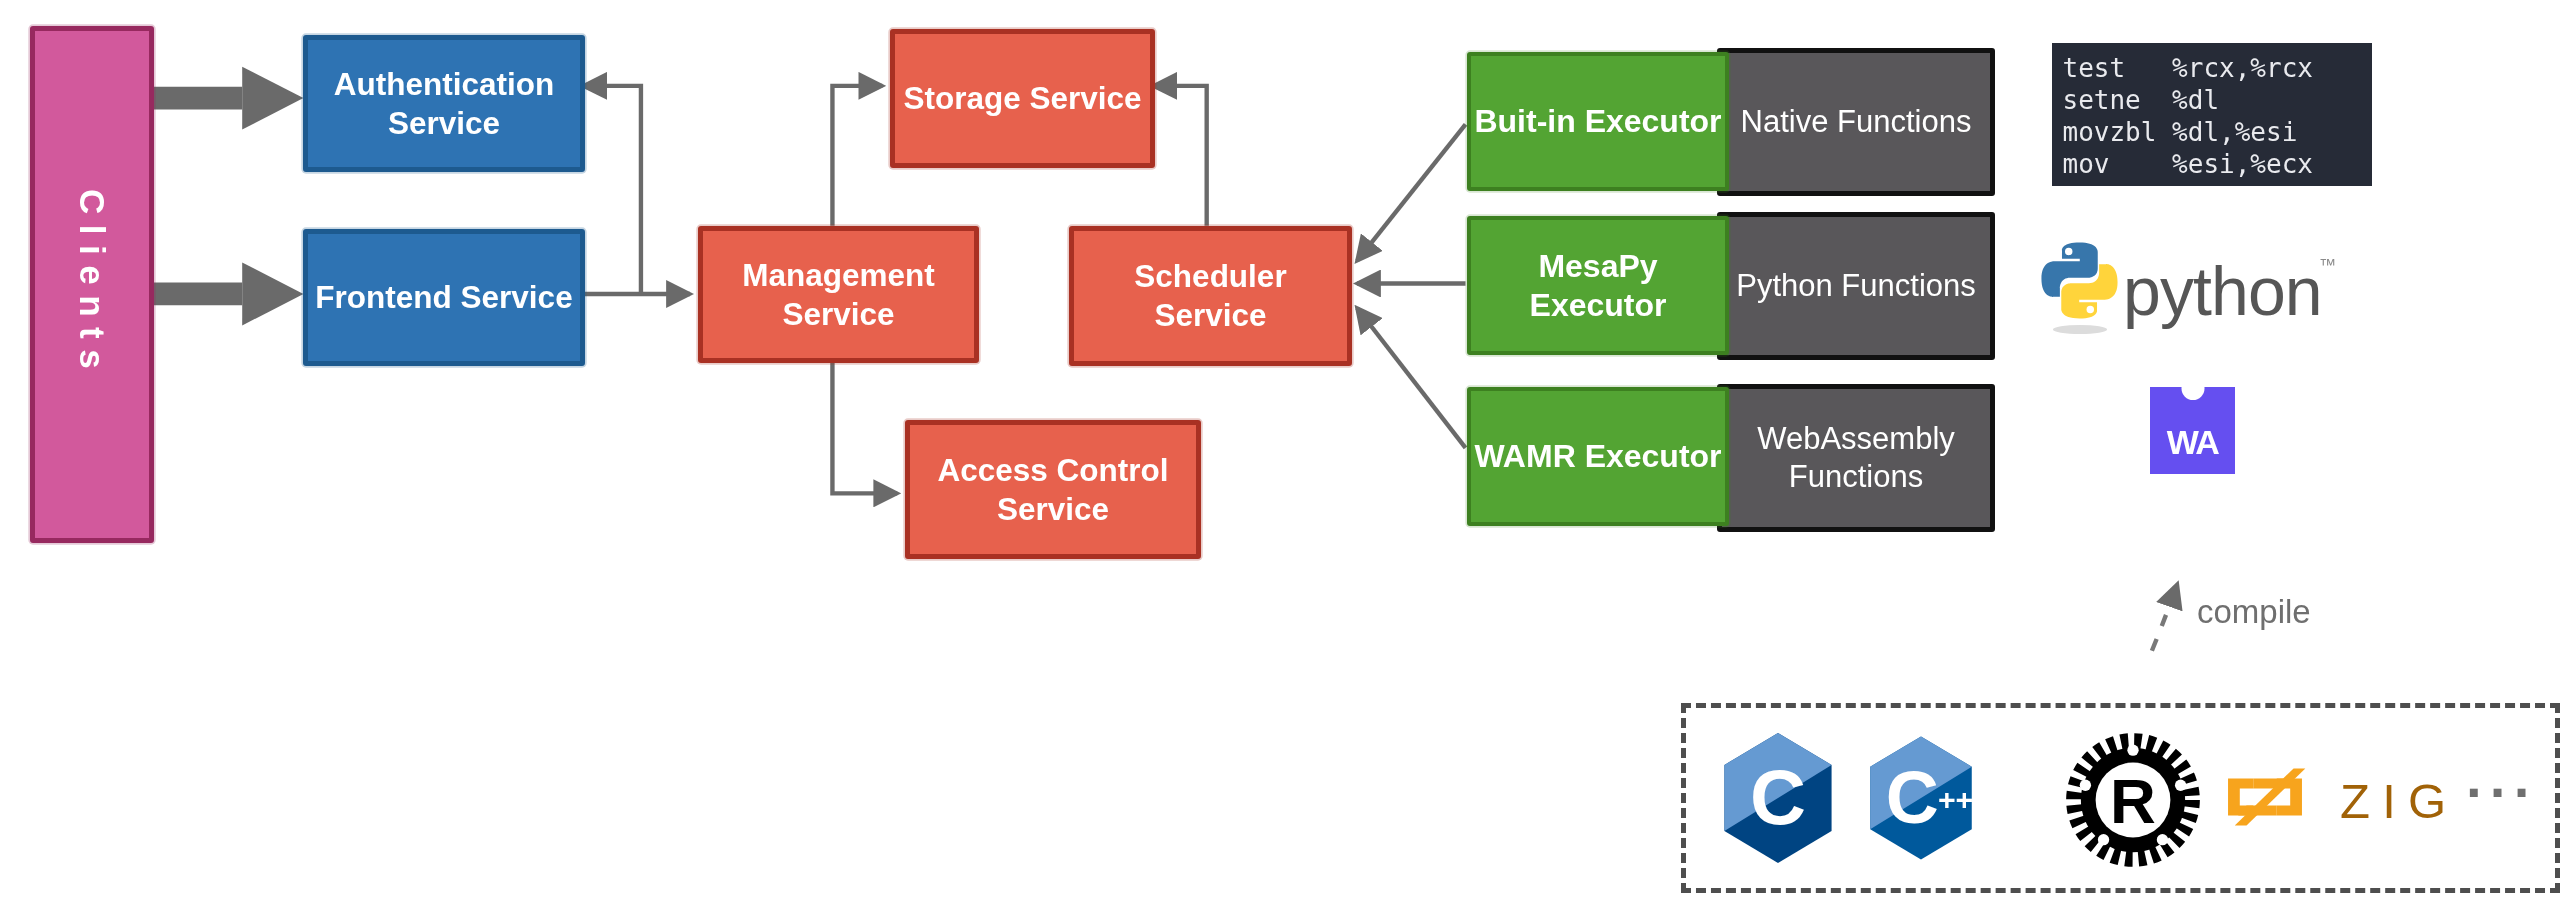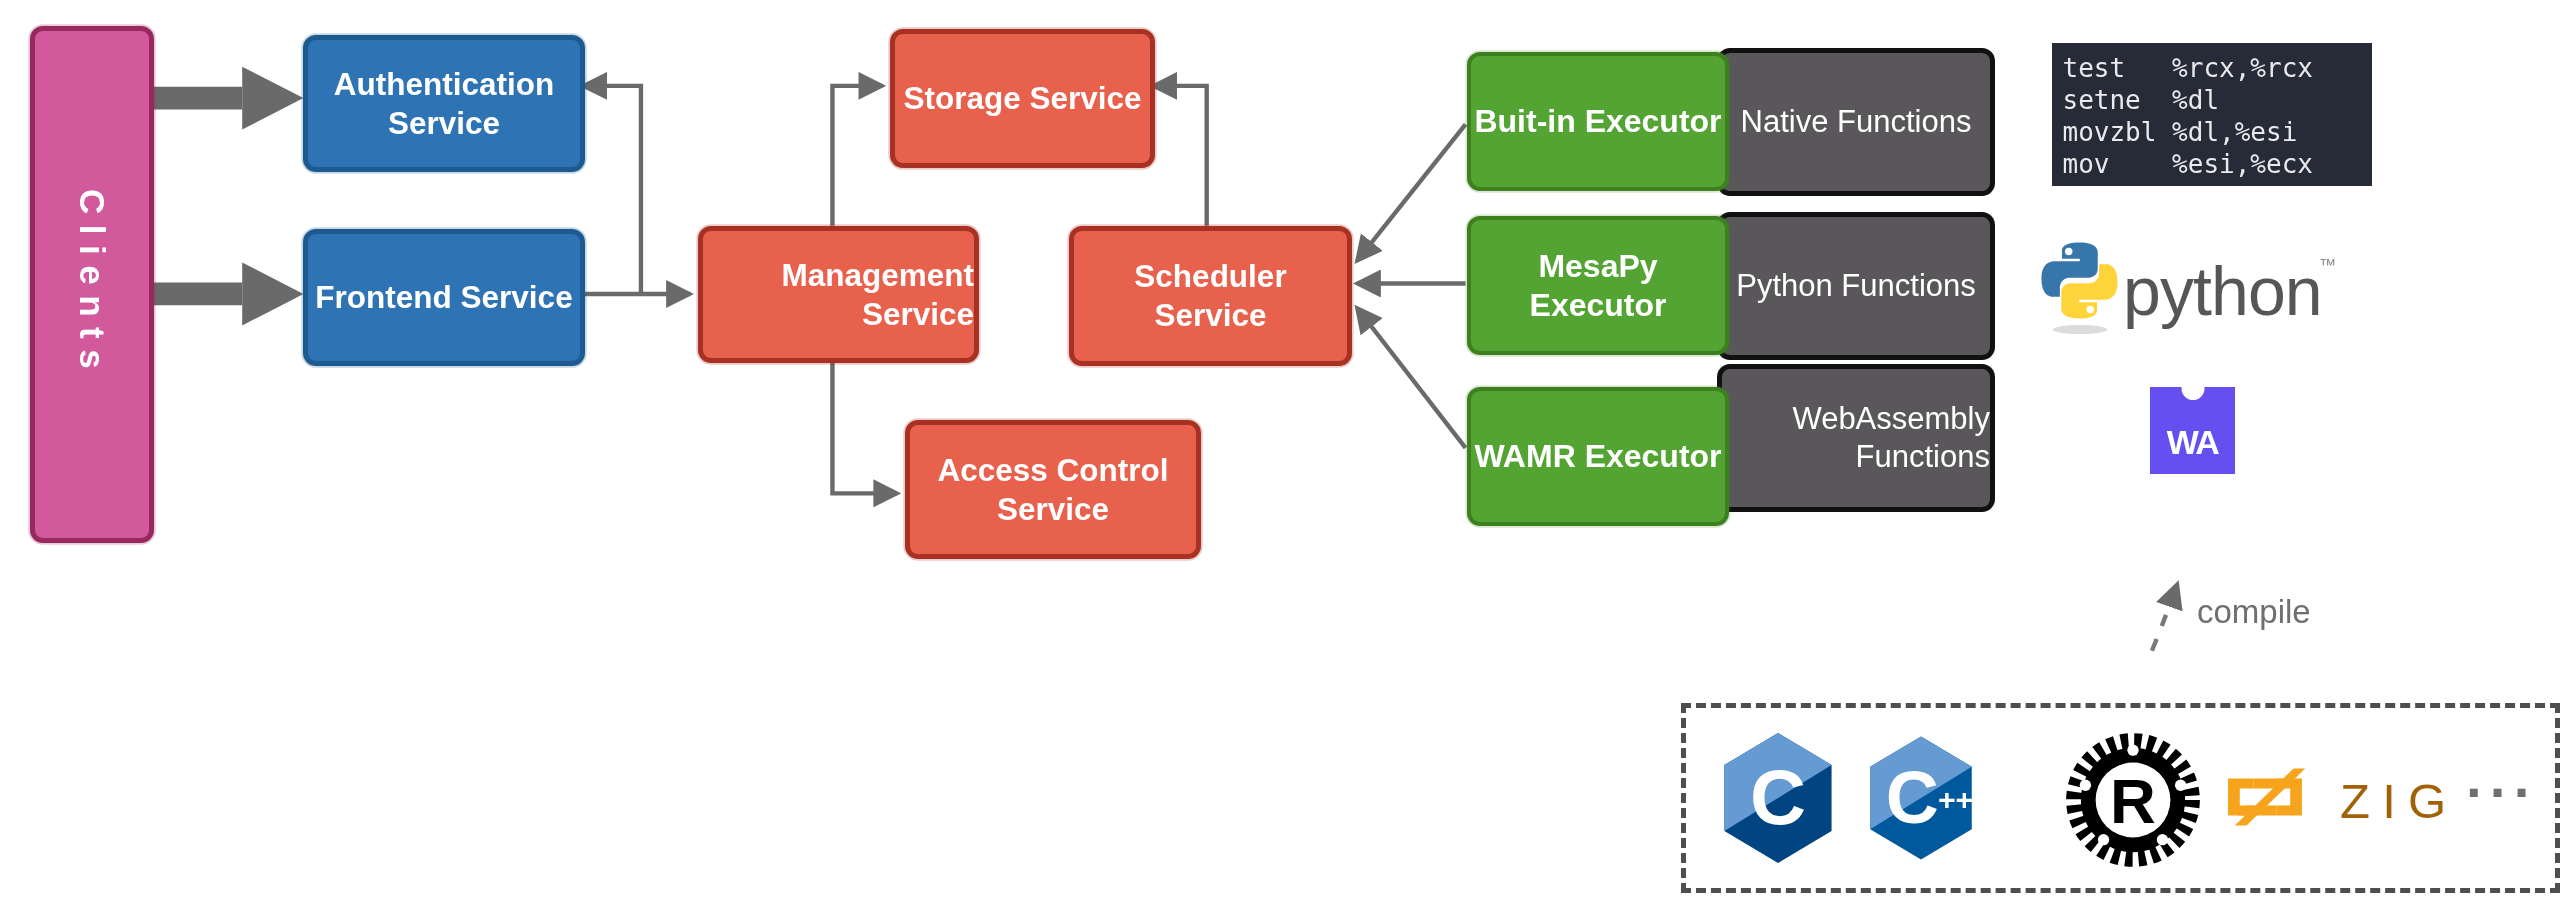--- a/index.html
+++ b/index.html
@@ -1,20 +1,20 @@
 <!DOCTYPE html>
 <html style="font-size:14px"><head>
 <meta charset="utf-8">
 <style>
   html,body{margin:0;padding:0;background:#ffffff;}
   body{font-family:"Liberation Sans", sans-serif;}
   #stage{position:relative;width:2576px;height:915px;background:#ffffff;overflow:hidden;}
   #wires{position:absolute;left:0;top:0;z-index:1;}
   .box{position:absolute;display:flex;align-items:center;justify-content:center;text-align:center;
-       color:#ffffff;font-weight:bold;z-index:2;border-radius:13px;}
+       color:#ffffff;font-weight:bold;z-index:2;border-radius:3px;}
   .svc{font-size:31.5px;line-height:39px;}
   .blue{background:#2e73b3;border:5.2px solid #1d5a8f;box-shadow:0 0 0 1.7px rgba(29,90,143,.25);}
   .orange{background:#e7614d;border:5.2px solid #a93123;box-shadow:0 0 0 1.7px rgba(169,49,35,.25);}
   .green{background:#53a433;border:4.4px solid #3d8020;box-shadow:0 0 0 1.7px rgba(61,128,32,.2);}
   .dark{background:#59575a;border:5.2px solid #111111;font-weight:400;font-size:31px;line-height:38px;}
   .pink{background:#d2599c;border:5.2px solid #97295f;box-shadow:0 0 0 1.7px rgba(151,41,95,.25);}
   .clients-label{writing-mode:vertical-rl;font-size:35px;font-weight:bold;letter-spacing:10.5px;color:#fff;}
   .exec-green{z-index:3;font-size:32px;line-height:39px;}
   #codebox{position:absolute;left:2052px;top:43px;width:320px;height:143px;background:#262b37;
            z-index:2;padding:8.7px 0 0 10.5px;box-sizing:border-box;}
@@ -81,21 +81,21 @@
     <span class="clients-label">Clients</span>
   </div>
 
   <div class="box blue svc" style="left:303px;top:35px;width:272px;height:127px;">
     <span>Authentication Service</span>
   </div>
   <div class="box blue svc" style="left:303px;top:229px;width:272px;height:127px;">
     <span>Frontend Service</span>
   </div>
 
-  <div class="box orange svc" style="left:698px;top:226px;width:271px;height:127px;text-align:right;">
+  <div class="box orange svc" style="left:698px;top:226px;width:271px;height:127px;">
     <span>Management Service</span>
   </div>
   <div class="box orange svc" style="left:890px;top:29px;width:255px;height:129px;">
     <span>Storage Service</span>
   </div>
   <div class="box orange svc" style="left:1069px;top:226px;width:273px;height:130px;">
     <span>Scheduler Service</span>
   </div>
   <div class="box orange svc" style="left:905px;top:420px;width:286px;height:129px;">
     <span>Access Control Service</span>
@@ -108,21 +108,21 @@
     <span>Buit-in Executor</span>
   </div>
 
   <div class="box dark" style="left:1717px;top:212px;width:268px;height:138px;">
     <span>Python Functions</span>
   </div>
   <div class="box green exec-green" style="left:1467px;top:216px;width:254px;height:131px;">
     <span>MesaPy Executor</span>
   </div>
 
-  <div class="box dark" style="left:1717px;top:364px;width:268px;height:138px;text-align:right;">
+  <div class="box dark" style="left:1717px;top:384px;width:268px;height:138px;">
     <span>WebAssembly Functions</span>
   </div>
   <div class="box green exec-green" style="left:1467px;top:387px;width:254px;height:131px;">
     <span>WAMR Executor</span>
   </div>
 
   <div id="codebox">
     <div class="cl">test   %rcx,%rcx</div>
     <div class="cl">setne  %dl</div>
     <div class="cl">movzbl %dl,%esi</div>

